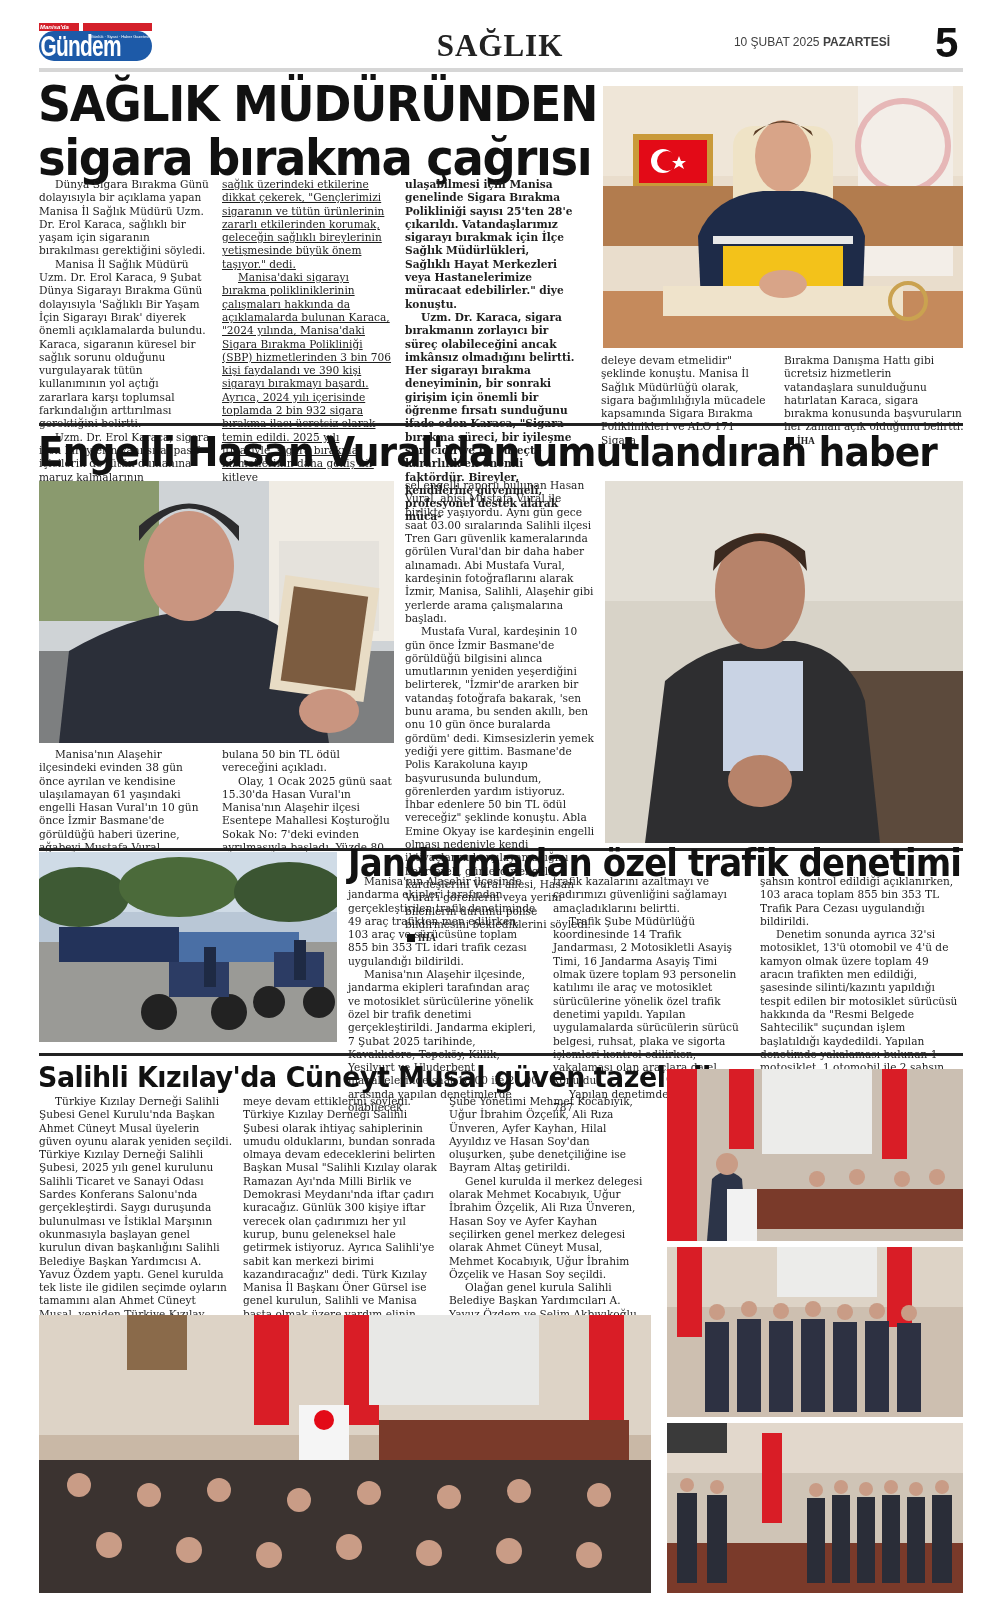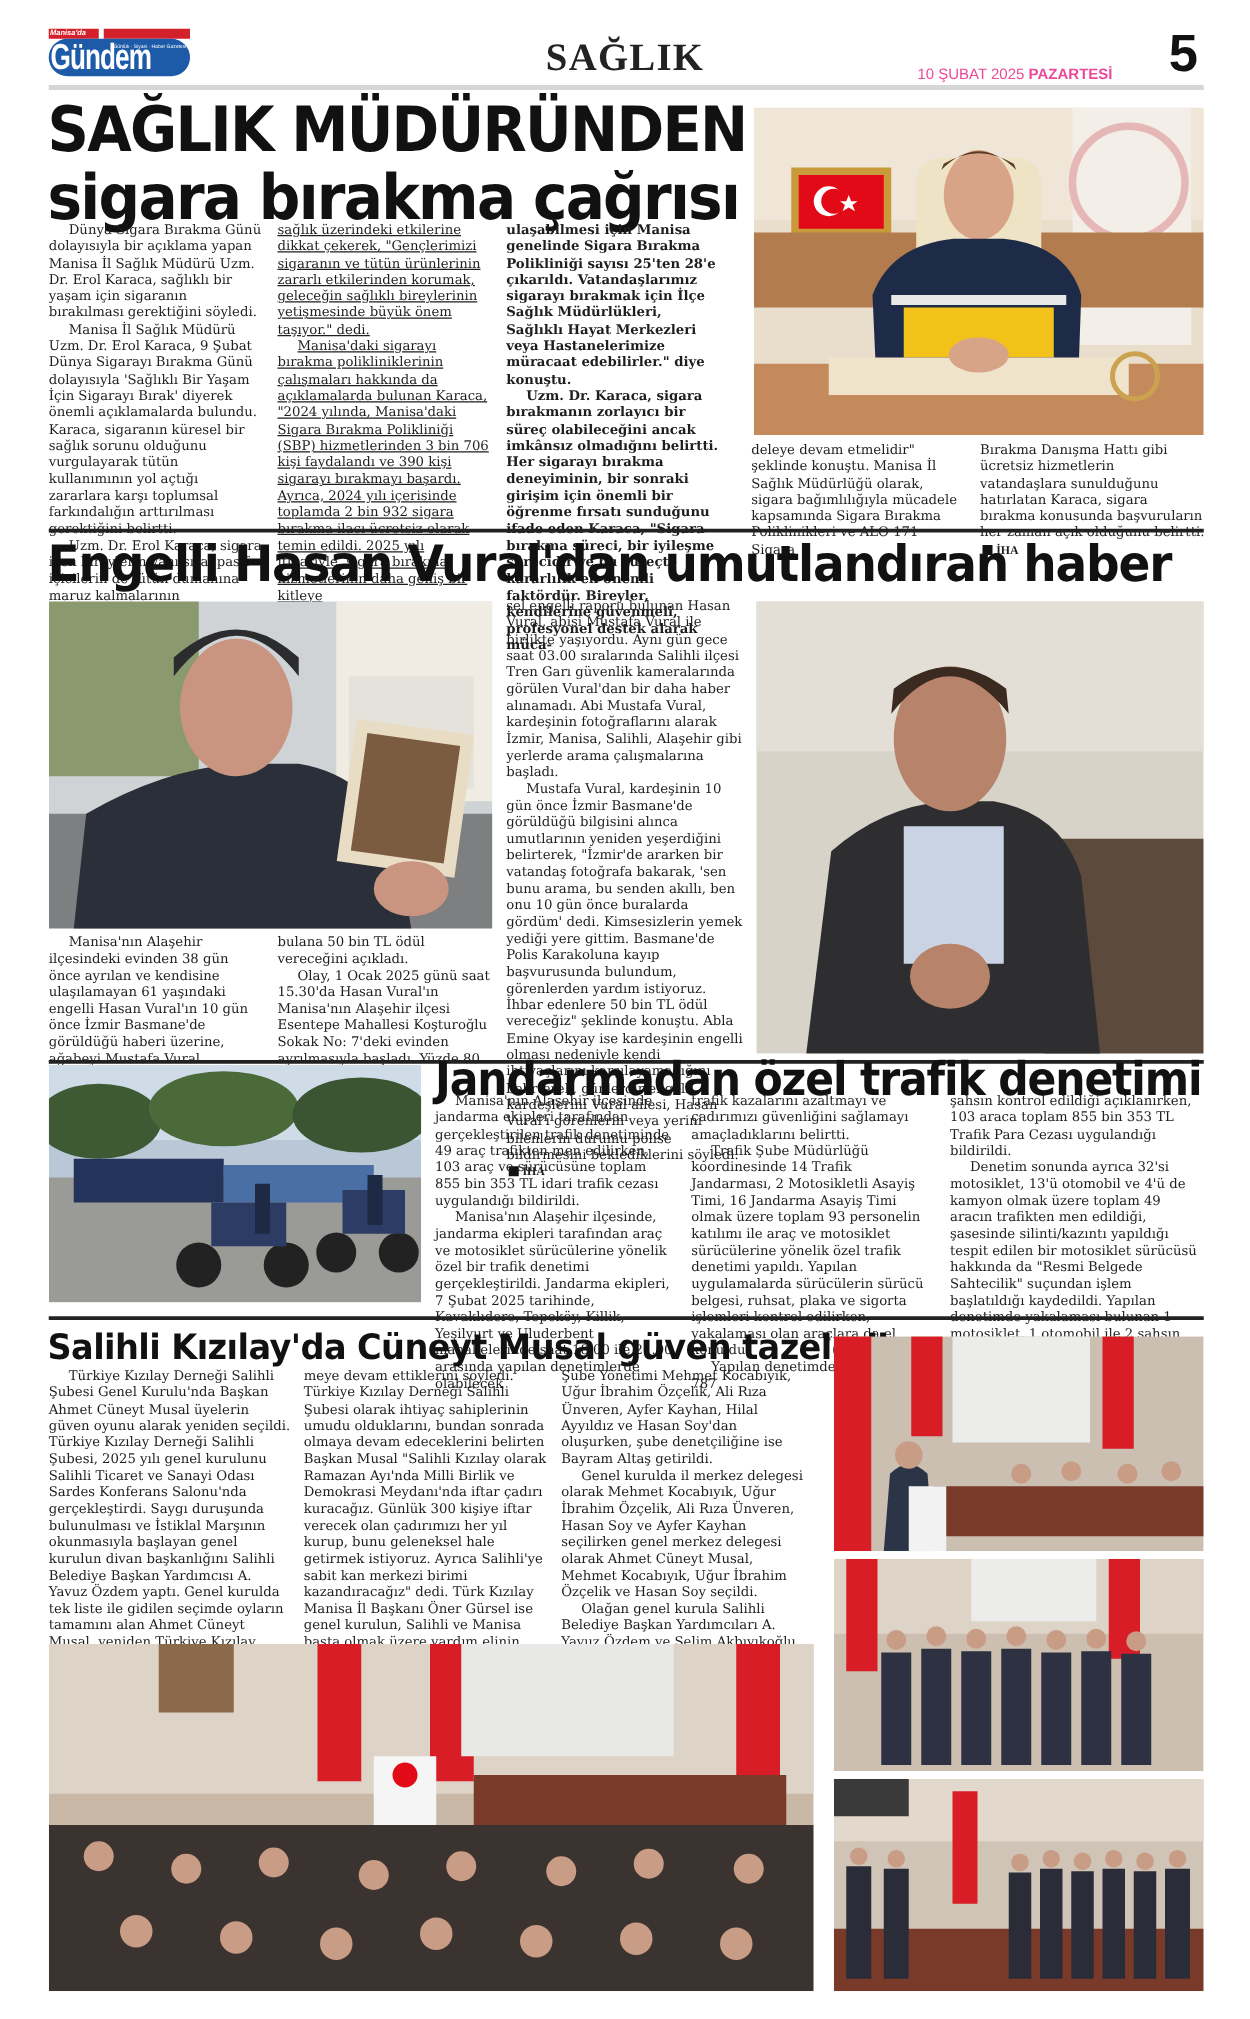--- a/index.html
+++ b/index.html
@@ -10,21 +10,21 @@
 
   
   .logo { left: 39px; top: 23px; width: 113px; height: 40px; }
   .logo .top-bar { position: absolute; left: 0; top: 0; width: 113px; height: 8px; display: flex; }
   .logo .top-left { width: 40px; height: 8px; background: #d4202a; color: #fff; font: italic bold 6px "Liberation Sans", sans-serif; line-height: 8px; padding-left: 1px; }
   .logo .top-right { flex: 1; margin-left: 4px; background: #d4202a; }
   .logo .main { position: absolute; left: 0; top: 8px; width: 113px; height: 30px; background: #1d5aa8; display: flex; align-items: center; border-radius: 15px; }
   .logo .word { color: #fff; font: bold 29px "Liberation Sans", sans-serif; letter-spacing: -1px; transform: scaleX(0.72); transform-origin: left center; line-height: 30px; padding-left: 2px; }
   .logo .tag { position: absolute; right: 3px; top: 3px; color: #fff; font: 4px "Liberation Sans", sans-serif; }
   .section-title { left: 0; width: 1000px; top: 28px; text-align: center; font: bold 31px "Liberation Serif", serif; letter-spacing: 1px; color: #222; }
-  .date { right: 110px; top: 52px; font: 12px "Liberation Sans", sans-serif; color: #ec4899; }
+  .date { right: 110px; top: 35px; font: 12px "Liberation Sans", sans-serif; color: #404040; }
   .date b { font-weight: bold; }
   .page-no { left: 935px; top: 19px; font: bold 42px "Liberation Sans", sans-serif; color: #111; }
   .head-rule { left: 39px; top: 68px; width: 924px; height: 4px; background: #d6d6d6; }
 
   .rule { height: 3px; background: #222; }
 
   
   .h1 { font-family: "DejaVu Sans", sans-serif; font-weight: bold; color: #111; white-space: nowrap; letter-spacing: -1.5px; }
 
   .col { font-size: 10.6px; line-height: 13.3px; text-align: left; color: #1e1e1e; }

